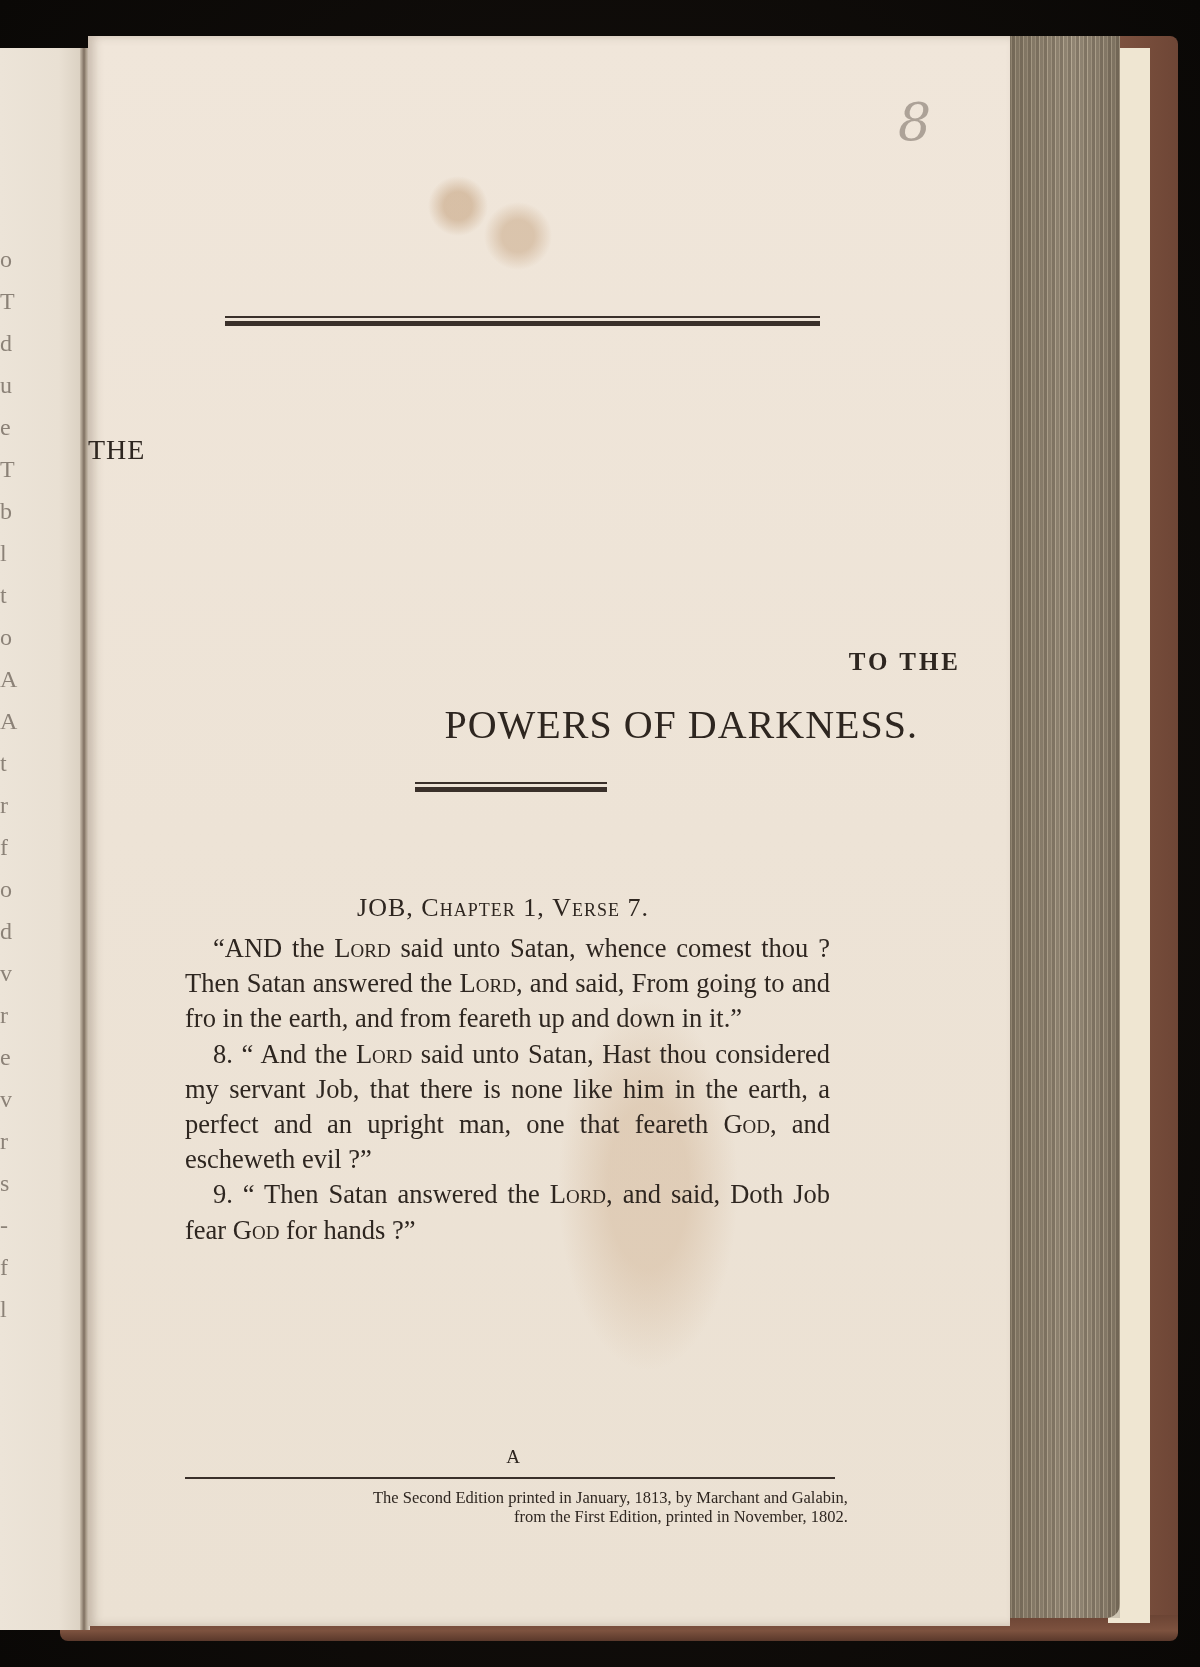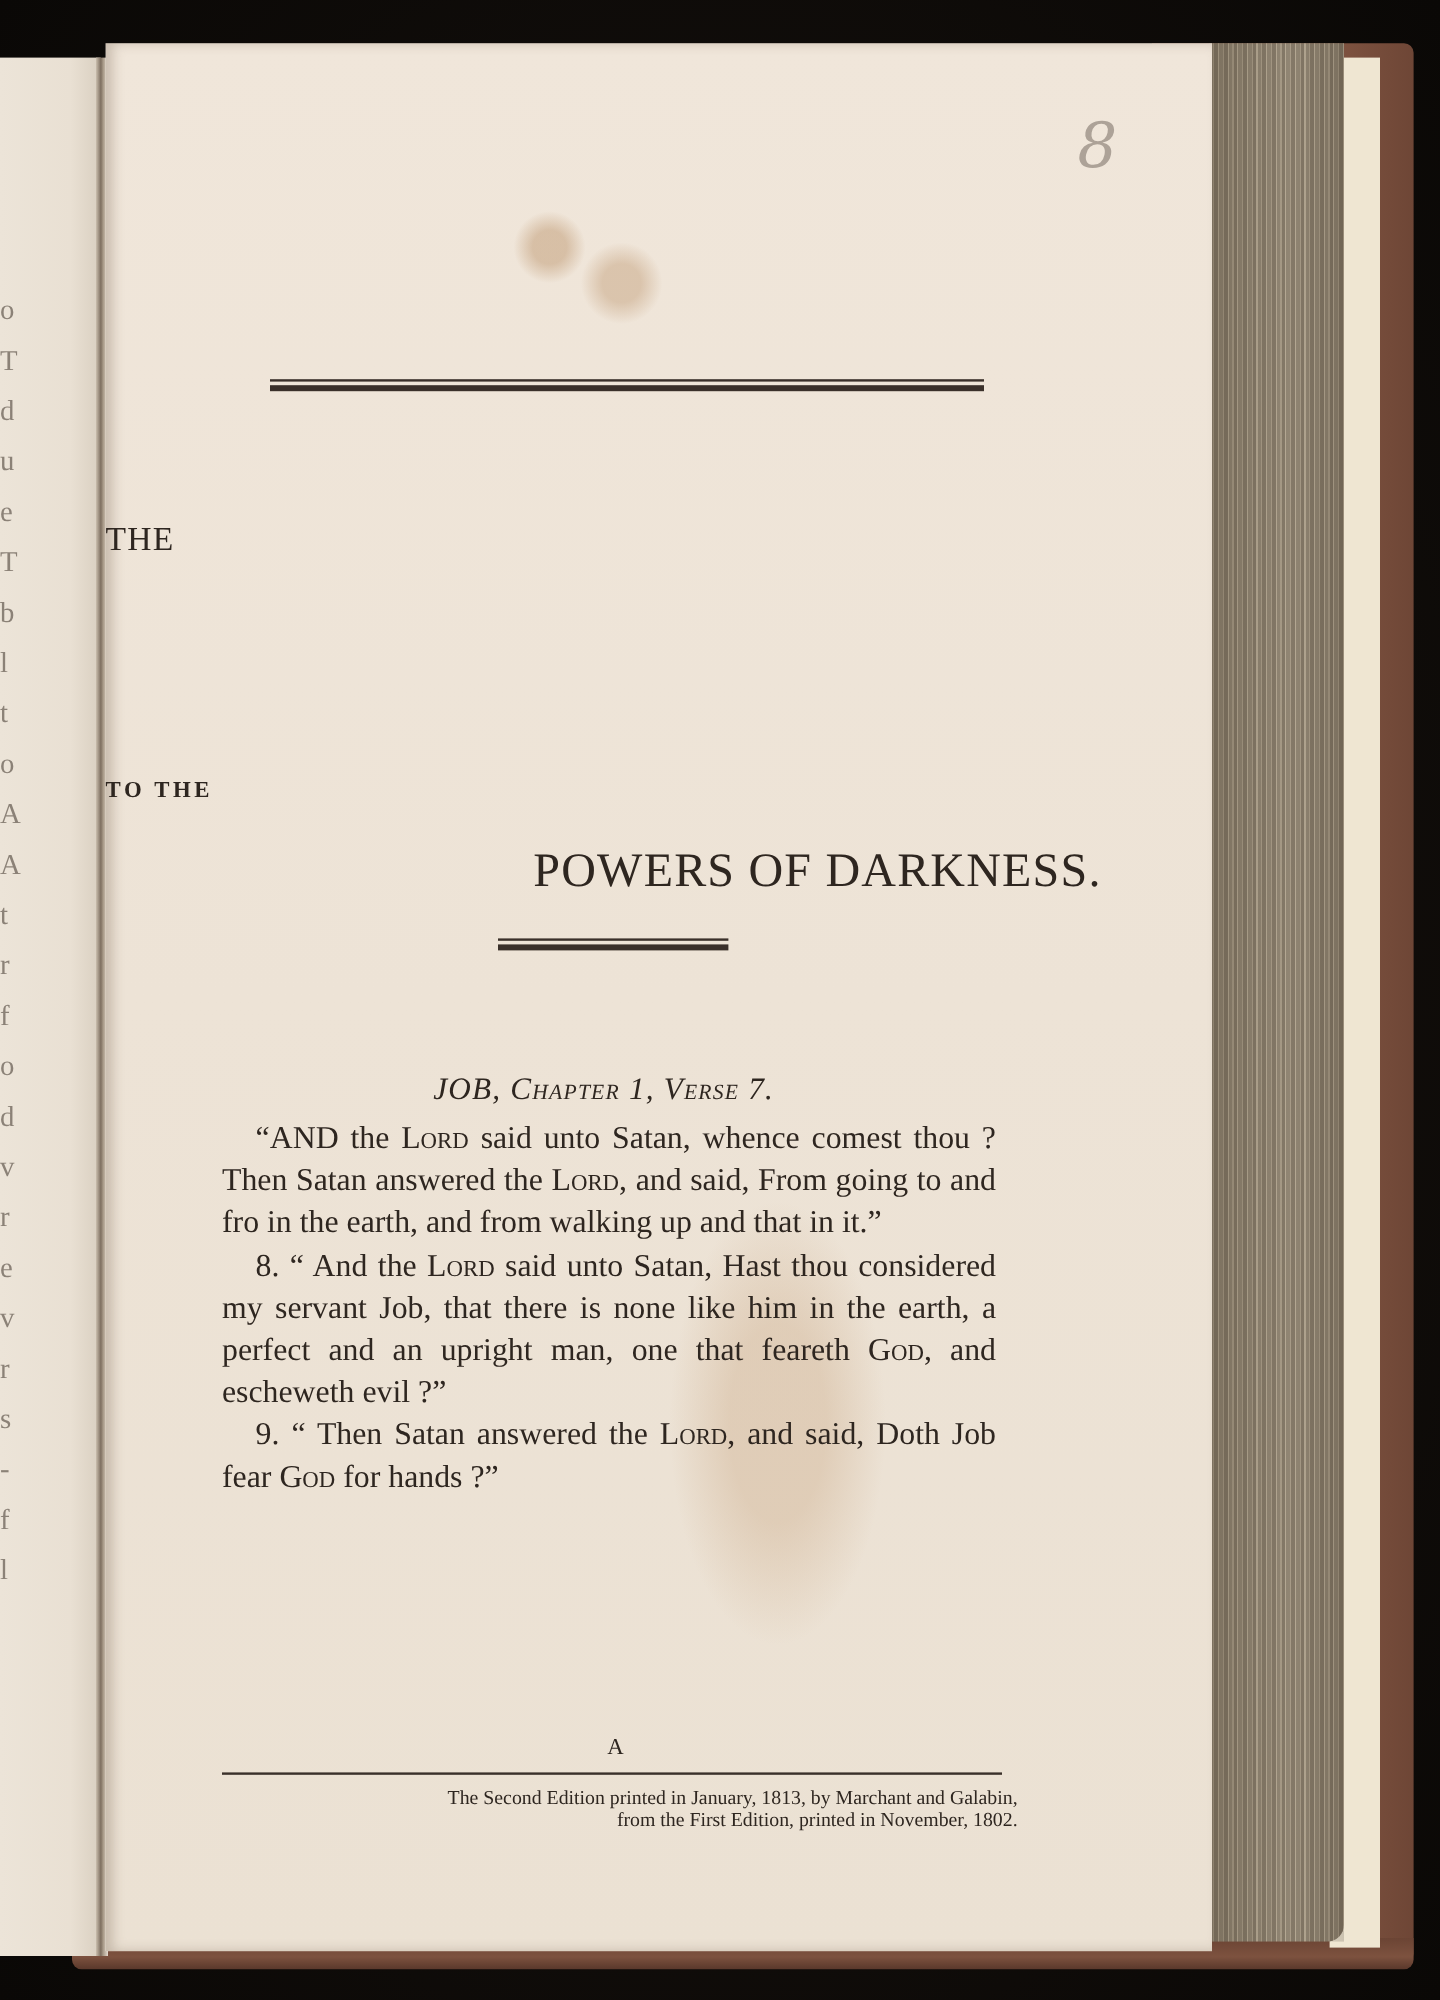--- a/index.html
+++ b/index.html
@@ -154,43 +154,43 @@
     top: 486px;
     text-align: center;
     font-size: 52px;
     letter-spacing: 1px;
   }
   .title-to {
     position: absolute;
     left: 0;
     width: 830px;
     top: 612px;
-    text-align: left;
-    font-size: 19px;
+    text-align: right;
+    font-size: 25px;
     letter-spacing: 3px;
     font-weight: bold;
+    padding-left: 43px;
   }
   .title-powers {
     position: absolute;
     left: 0;
     width: 830px;
     top: 665px;
     text-align: right;
     font-size: 40px;
     letter-spacing: 1px;
   }
   .heading {
     position: absolute;
     left: 0;
     width: 830px;
     top: 857px;
     text-align: center;
     font-size: 26px;
     letter-spacing: 1px;
-    font-style: italic;
   }
   .sc { font-variant: small-caps; }
   .body-text {
     position: absolute;
     left: 97px;
     width: 645px;
     top: 895px;
     font-size: 26.5px;
     line-height: 35.2px;
     text-align: justify;
@@ -283,21 +283,21 @@
 
     <div class="heading">
       <span>JOB,</span>
       <span class="sc">Chapter</span>
       <span>1,</span>
       <span class="sc">Verse</span>
       <span>7.</span>
     </div>
 
     <div class="body-text">
-      <p><span></span><span>“AND the </span><span class="sc">Lord</span><span> said unto Satan, whence comest thou ? Then Satan answered the </span><span class="sc">Lord</span><span>, and said, From going to and fro in the earth, and from walking up and that in it.”</span></p>
+      <p><span></span><span>“AND the </span><span class="sc">Lord</span><span> said unto Satan, whence comest thou ? Then Satan answered the </span><span class="sc">Lord</span><span>, and said, From going to and fro in the earth, and from feareth up and down in it.”</span></p>
       <p><span>8.</span><span> “ And the </span><span class="sc">Lord</span><span> said unto Satan, Hast thou considered my servant Job, that there is none like him in the earth, a perfect and an upright man, one that feareth </span><span class="sc">God</span><span>, and escheweth evil ?”</span></p>
       <p><span>9.</span><span> “ Then Satan answered the </span><span class="sc">Lord</span><span>, and said, Doth Job fear </span><span class="sc">God</span><span> for hands ?”</span></p>
     </div>
 
     <div class="signature">A</div>
     <div class="footer-rule"></div>
     <div class="footer-text">
       <div>The Second Edition printed in January, 1813, by Marchant and Galabin,</div>
       <div>from the First Edition, printed in November, 1802.</div>
     </div>

